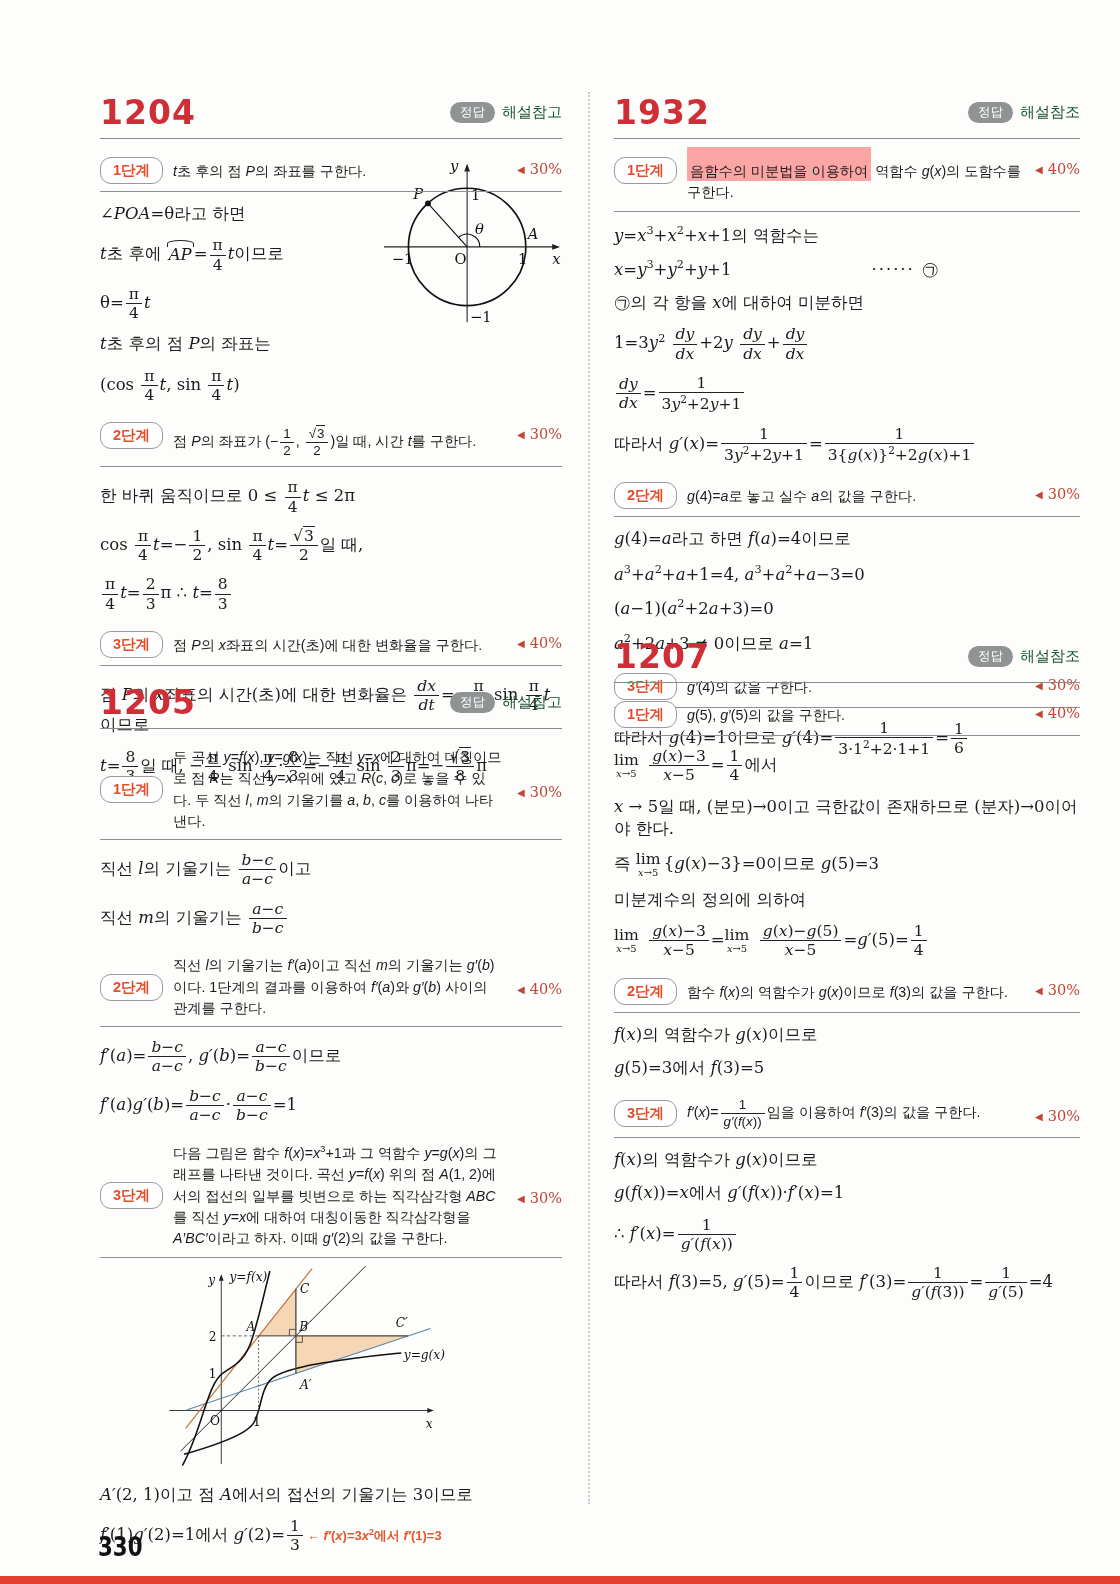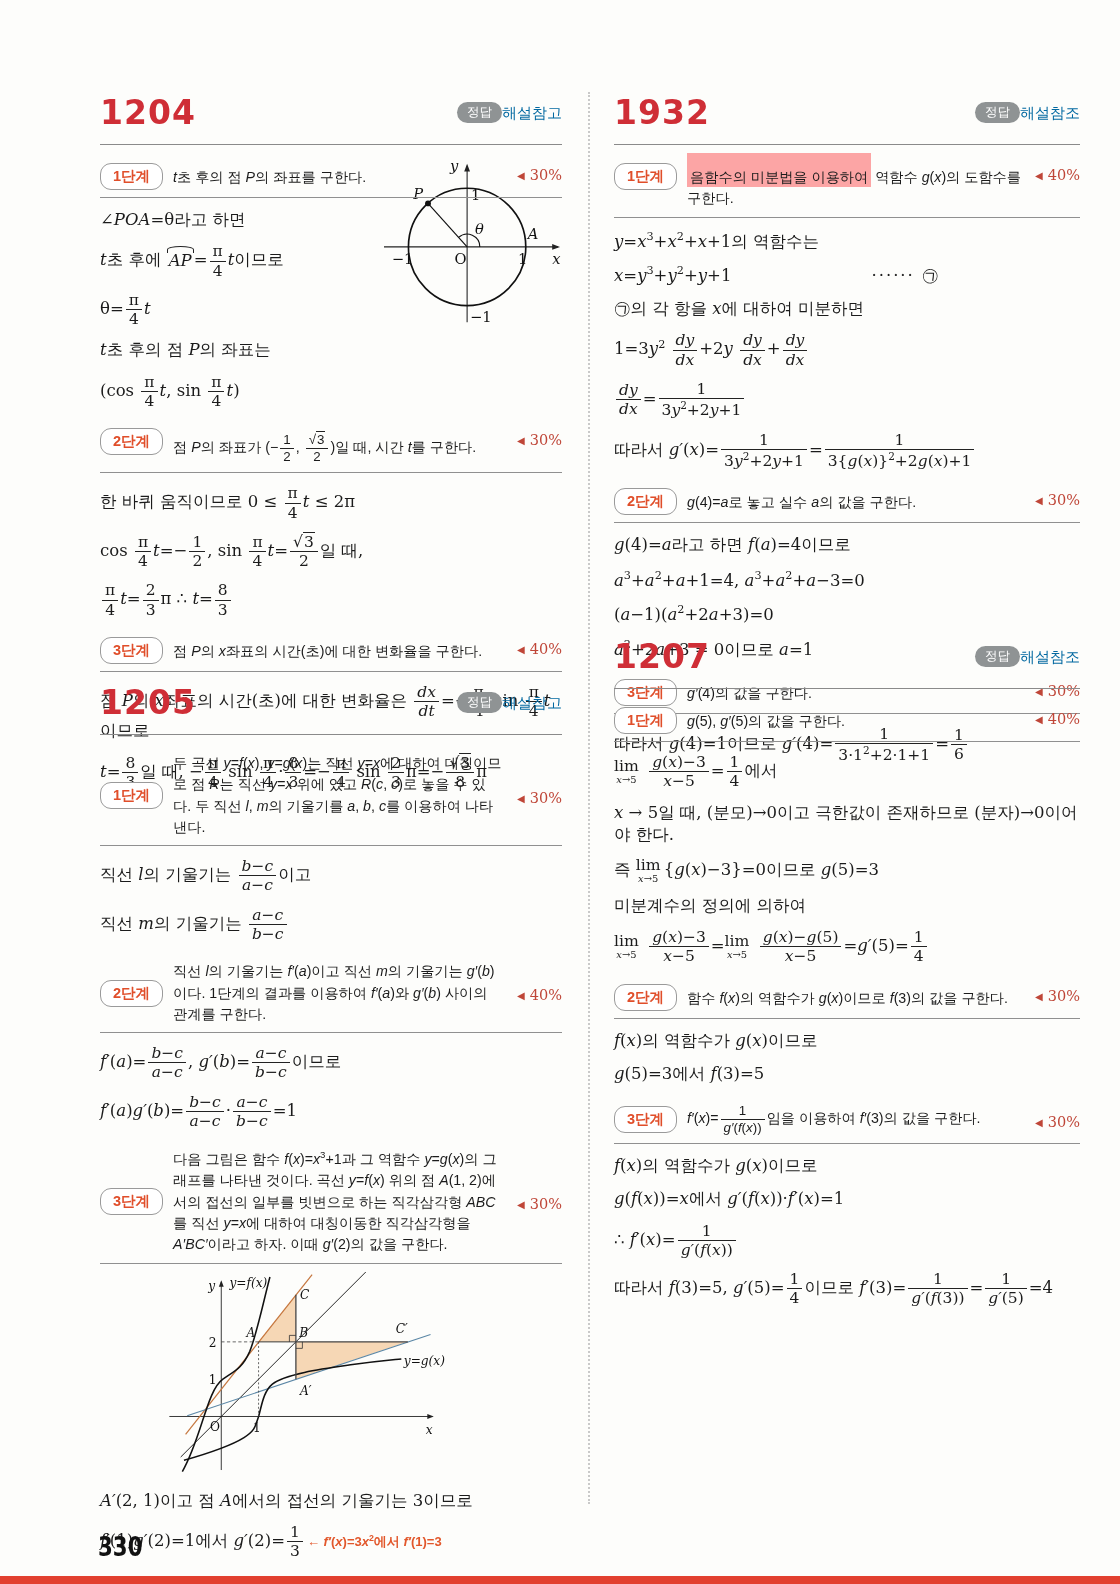--- a/index.html
+++ b/index.html
@@ -3,25 +3,25 @@
 <meta charset="utf-8">
 <style>
   html,body{margin:0;padding:0}
   body{width:1120px;height:1584px;position:relative;background:#fdfdfb;
        font-family:"Liberation Sans",sans-serif;color:#1b1b1b;overflow:hidden}
   .prob{position:absolute}
   #p1204{left:100px;top:96px;width:462px}
   #p1205{left:100px;top:686px;width:462px}
   #p1206{left:614px;top:96px;width:466px}
   #p1207{left:614px;top:640px;width:466px}
-  .phead{display:flex;align-items:center;border-bottom:1.4px solid #8a8a8a;padding-bottom:15px}
+  .phead{display:flex;align-items:center;border-bottom:1.4px solid #8a8a8a;padding-bottom:9px}
   .pnum{font-family:"DejaVu Sans",sans-serif;font-weight:bold;font-size:33px;color:#cf2e36;letter-spacing:1px;line-height:1}
-  .pbadge{margin-left:auto;display:flex;align-items:flex-end;}
+  .pbadge{margin-left:auto;display:flex;align-items:center;gap:7px}
   .pill{background:#8f9394;color:#fff;font-size:12.5px;padding:2px 10px;border-radius:11px;line-height:1.4}
-  .ptext{font-size:15px;color:#0369a1}
+  .ptext{font-size:15px;color:#14532d}
   .step{position:relative;display:flex;align-items:flex-start;gap:10px;border-bottom:1.2px solid #909090;
         padding:3px 0 7px;margin:15px 0 8px}
   .step.tall{align-items:center}
   .sbox{flex:none;border:1.4px solid #9a9a9a;border-radius:11px;background:#fff;padding:3px 12px;
         font-size:14.5px;font-weight:bold;color:#e04e2a;white-space:nowrap}
   .sdesc{flex:1;font-size:14.2px;padding-top:4px;line-height:1.5}
   .step.tall .sdesc{padding-top:0}
   .spct{flex:none;margin-left:4px;color:#bf4638;font-size:14.5px;padding-top:4px;font-family:"DejaVu Serif",serif;white-space:nowrap}
   .tri{font-size:10px;vertical-align:1px;margin-right:5px}
   .mline{font-family:"DejaVu Serif","Liberation Serif",serif;font-size:16.5px;margin:11px 0;line-height:1.35}

